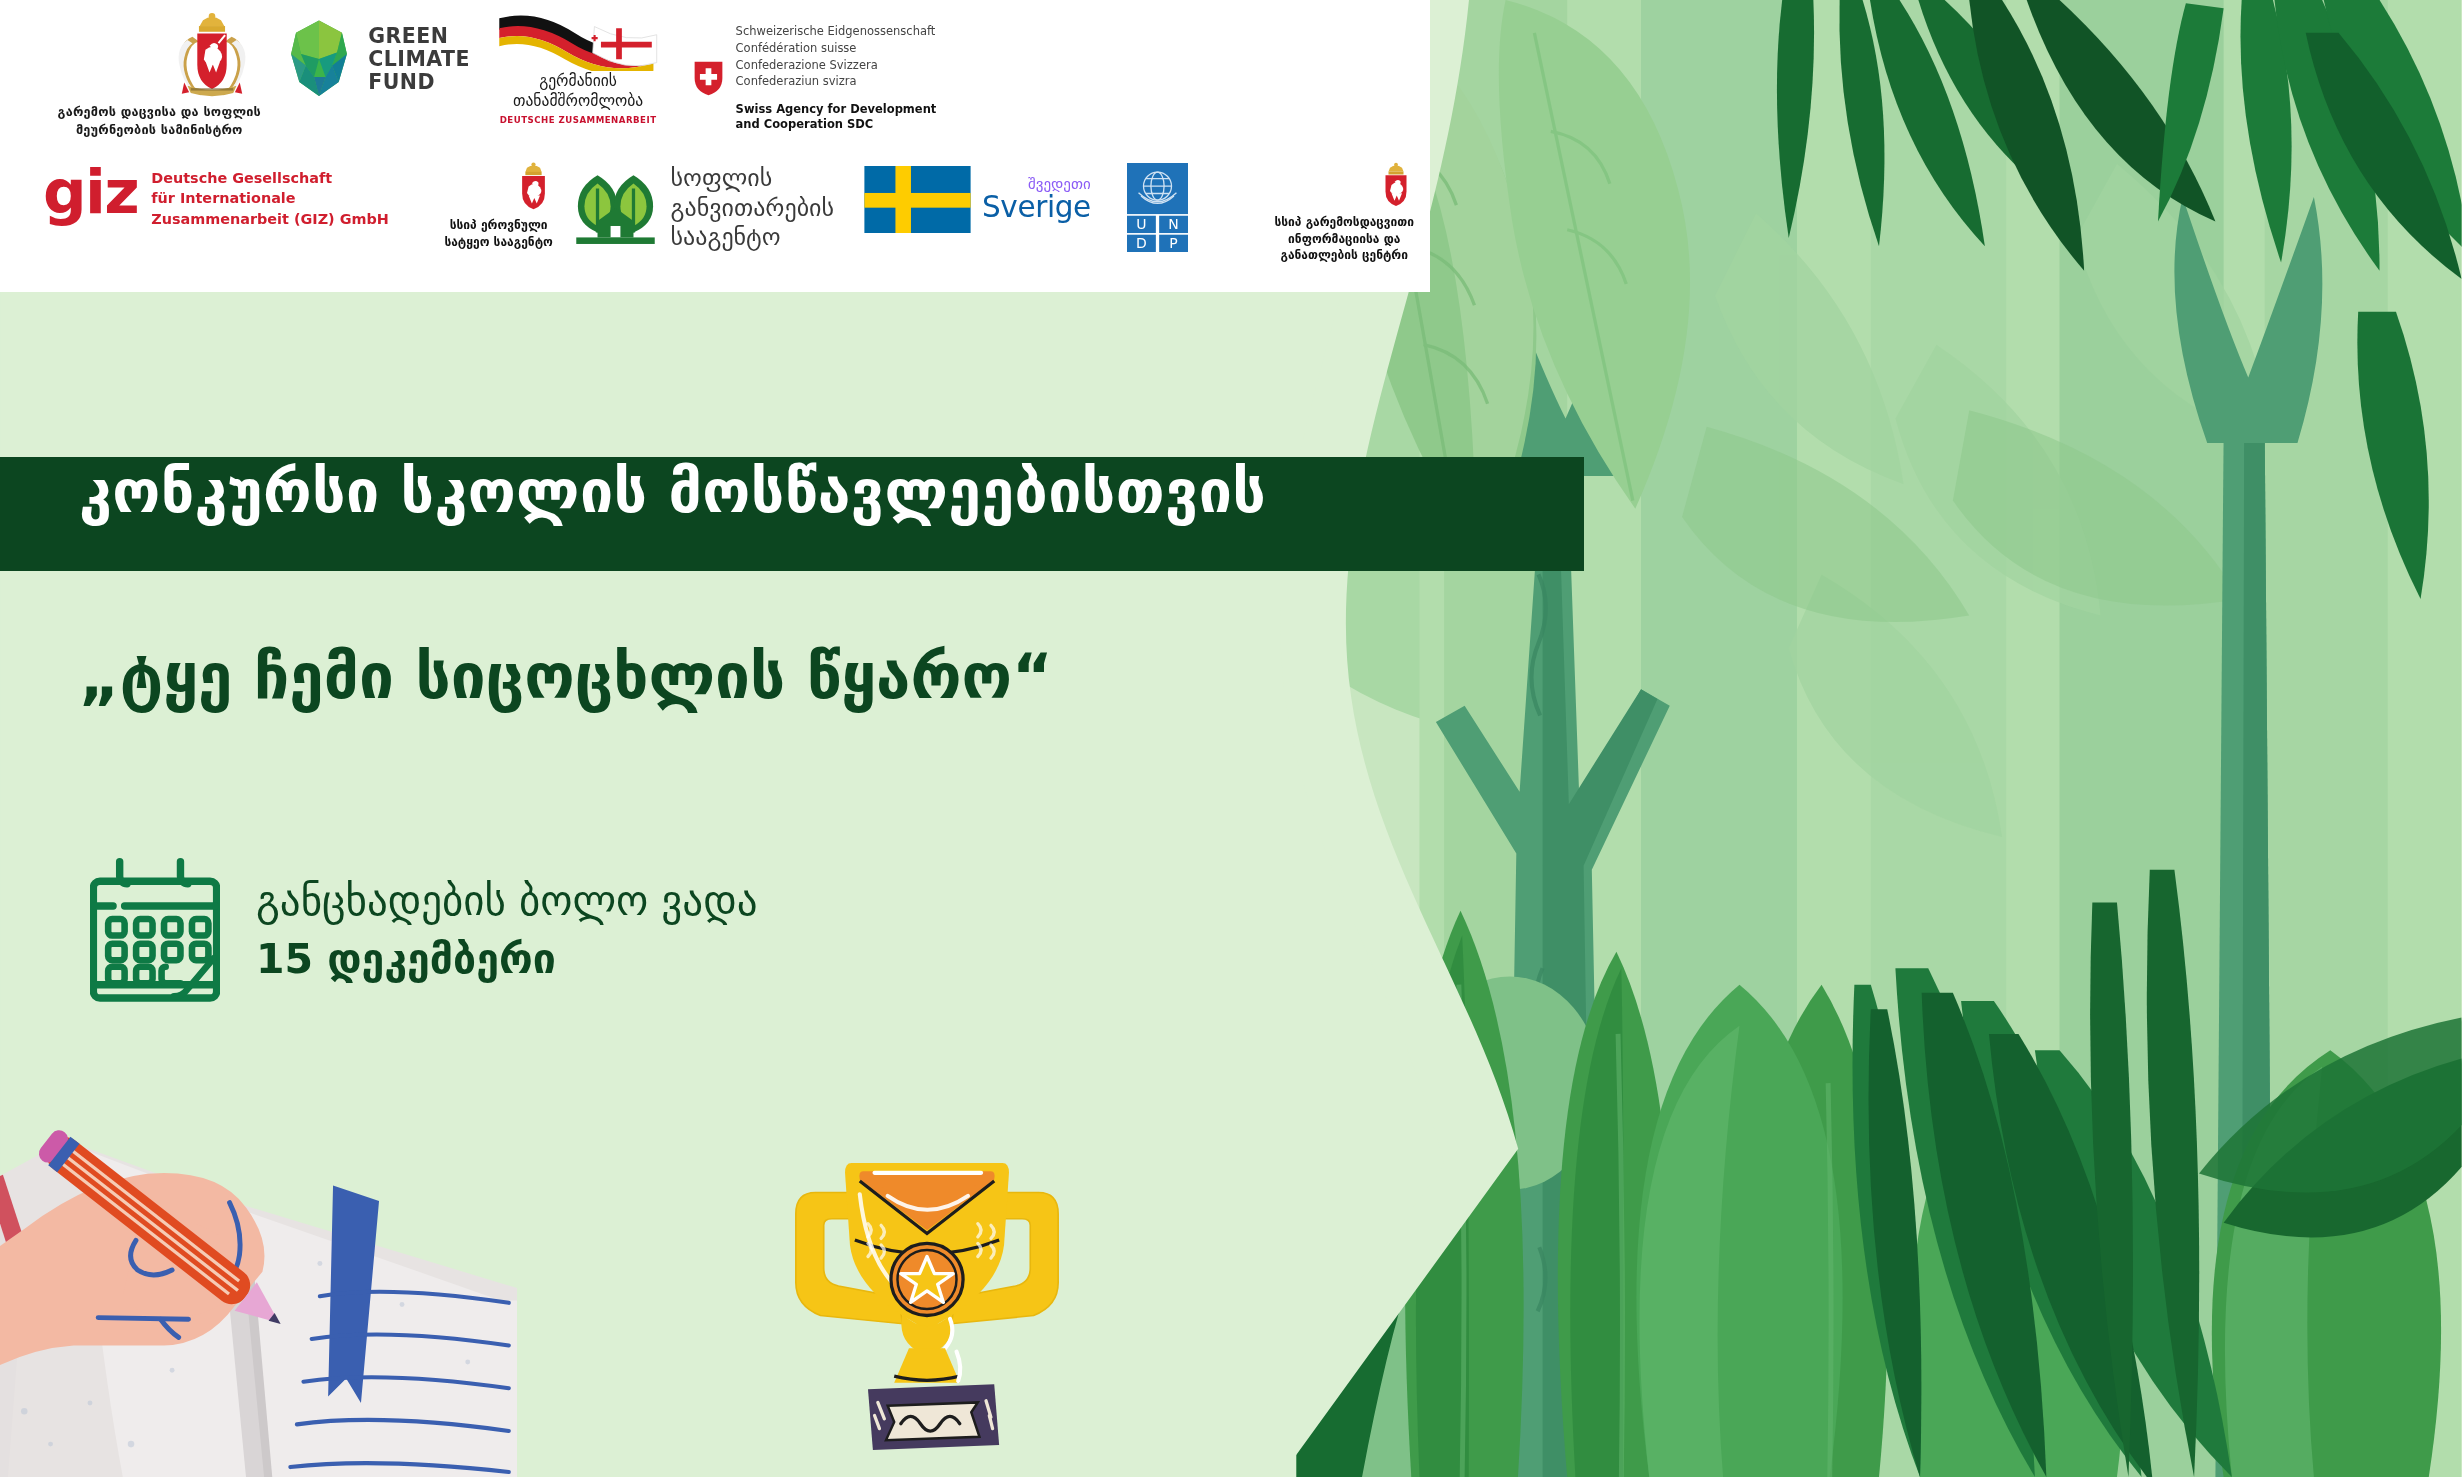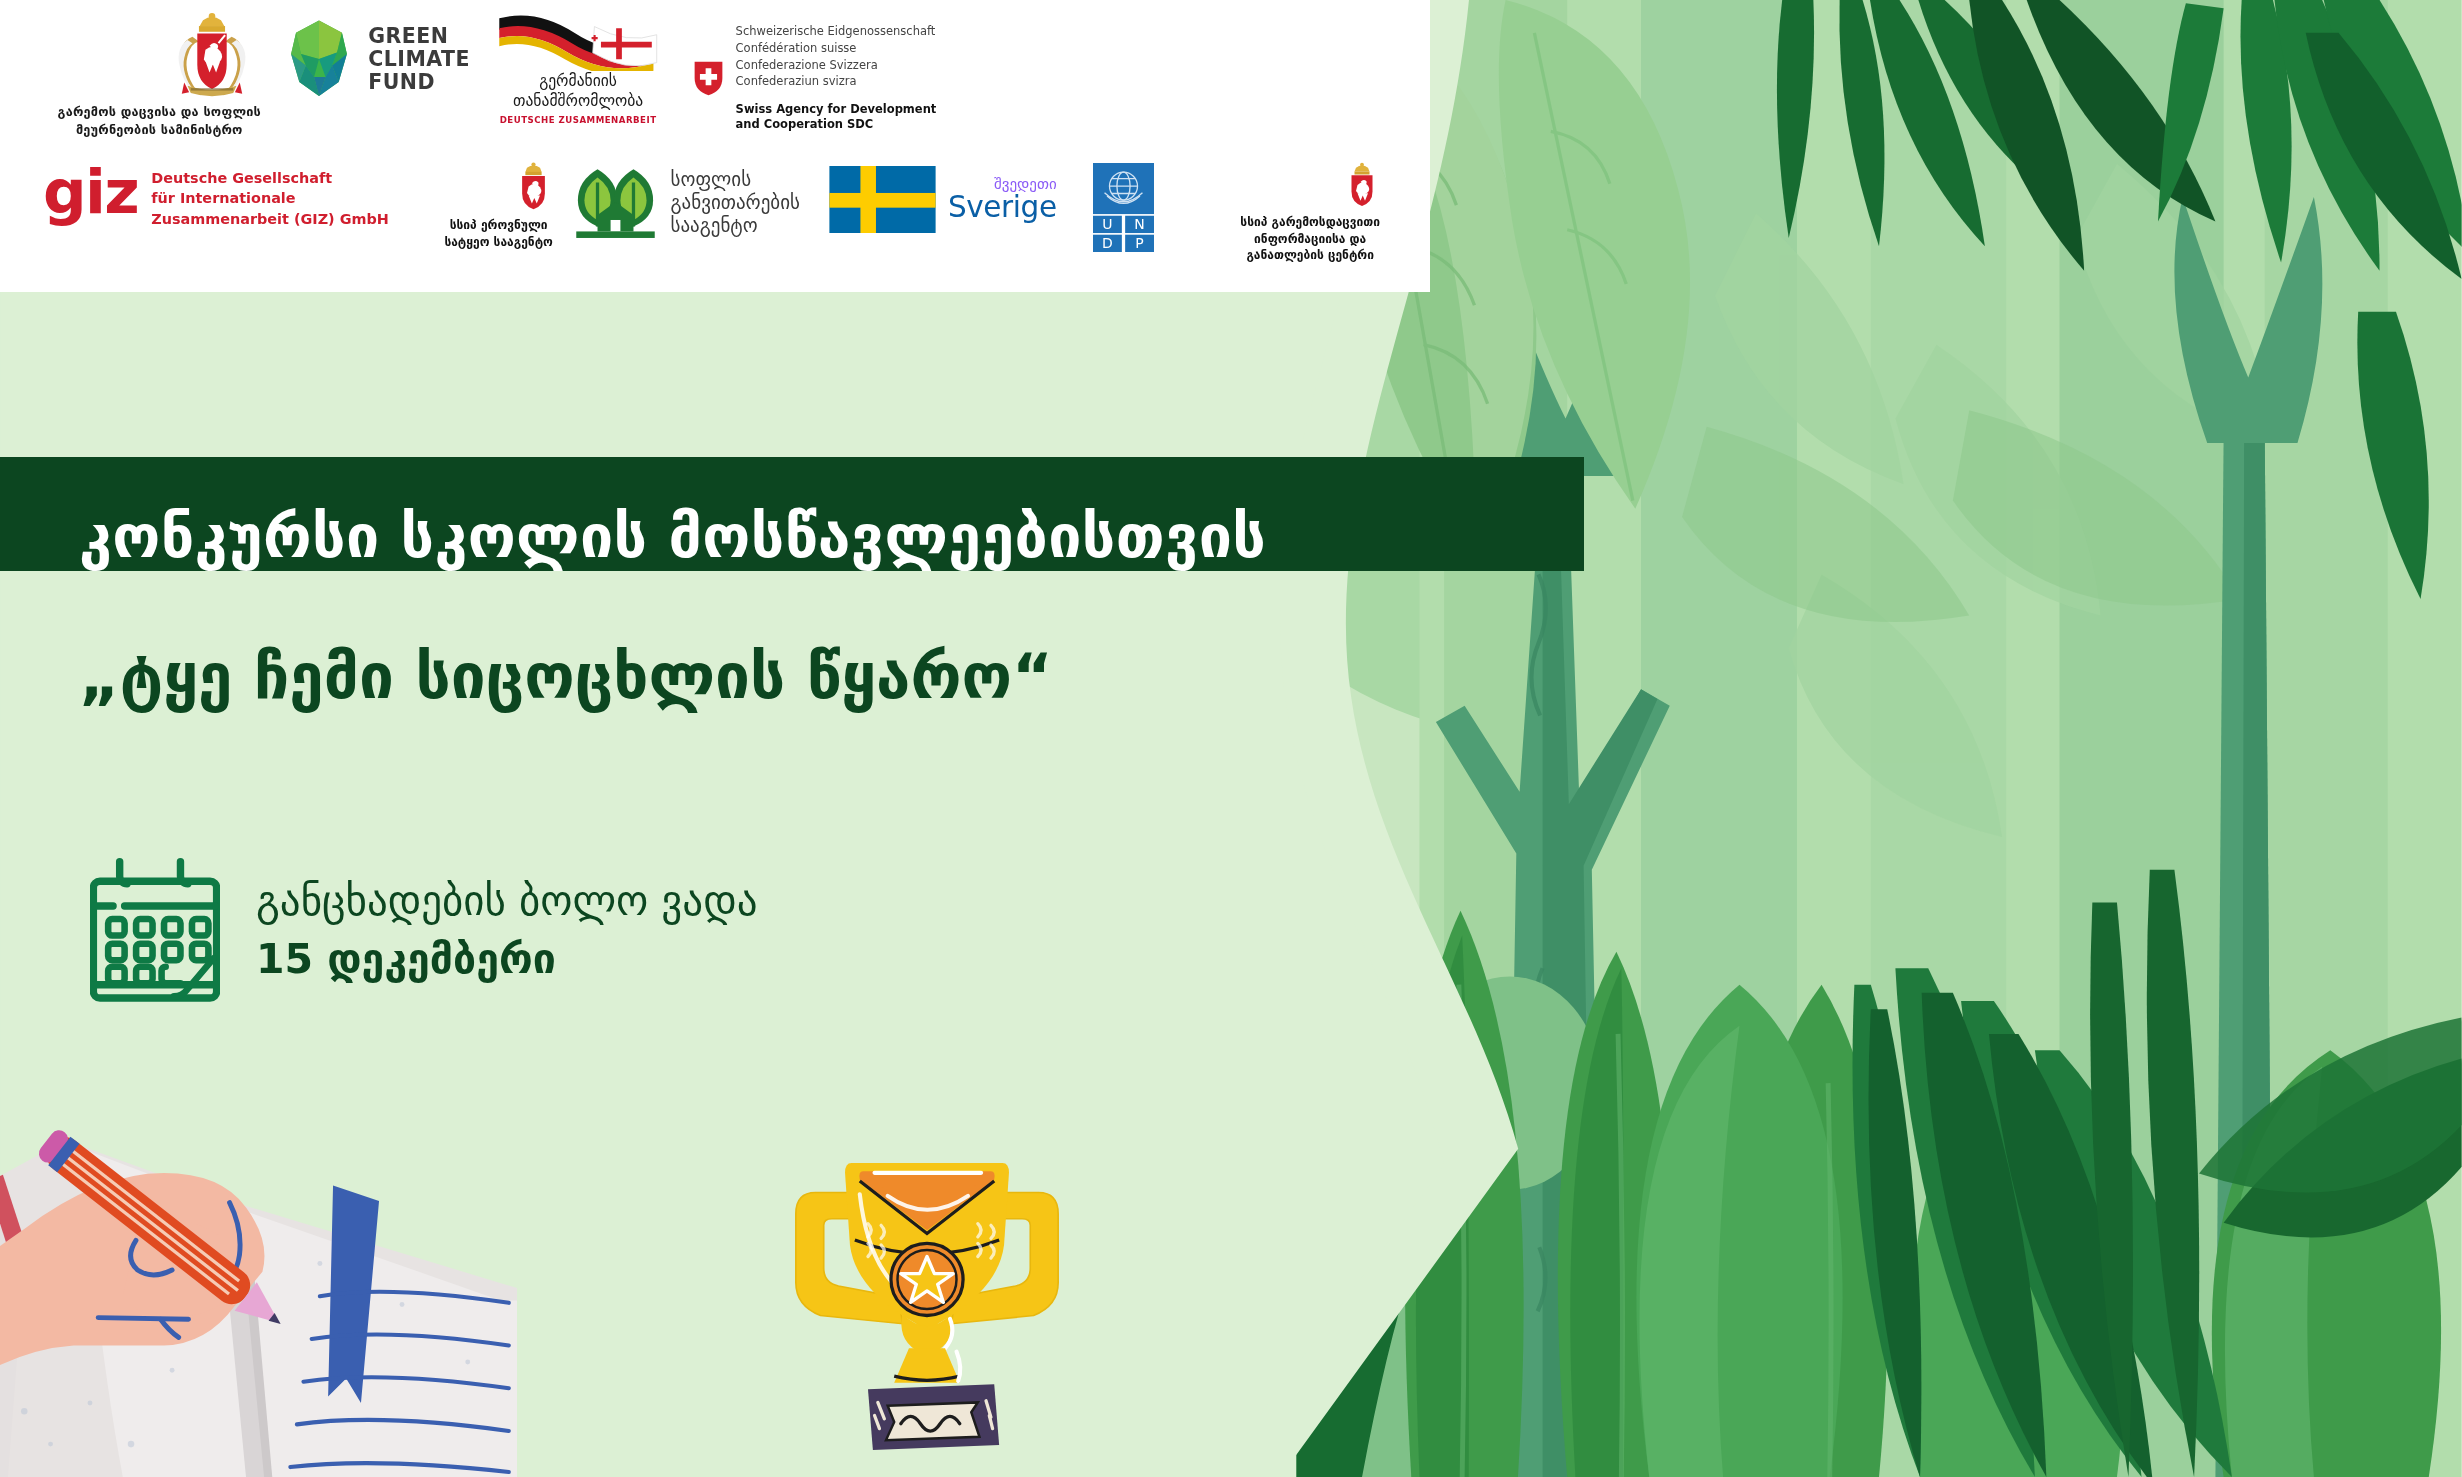--- a/index.html
+++ b/index.html
@@ -46,31 +46,31 @@
   .swiss-bold { font-size:11.5px; color:#111; font-weight:700; line-height:1.36; margin-top:11.5px; }
 
   .giz-word {
     font-size:61px; font-weight:700; color:#d01e2e; line-height:.78;
     font-family:"DejaVu Sans",sans-serif; letter-spacing:-1.6px;
   }
   .giz-text { margin-left:13px; font-size:14.4px; color:#d01e2e; line-height:1.42; font-weight:600; }
 
   .geo-small { font-size:12px; font-weight:700; color:#111; line-height:1.4; text-align:center; margin-top:4.9px; }
 
-  .agr-text { margin-left:13px; font-size:19px; color:#3a3a3a; line-height:1.22; }
+  .agr-text { margin-left:13px; font-size:24px; color:#3a3a3a; line-height:1.22; }
 
   .sverige-text { margin-left:11.5px; }
   .sv-geo { font-size:15px; color:#8b5cf6; line-height:1.1;text-align:right; }
   .sv-word { font-size:29.5px; font-weight:400; color:#0a5fa6; line-height:1.05; letter-spacing:-0.4px; }
 
   
   .title-banner {
     position:absolute; top:457px; left:0; width:1584px; height:114px;
     background:#0c4620; z-index:30;
-    display:flex; align-items:flex-end;
+    display:flex; align-items:flex-start;
   }
   .title-text {
     color:#ffffff; font-size:59px; font-weight:700;
     letter-spacing:0.4px; margin-left:79px; white-space:nowrap;
     font-family:"DejaVu Sans",sans-serif;
   }
 
   .subtitle {
     position:absolute; top:640px; left:79px; z-index:30;
     color:#0c4620; font-size:62px; font-weight:700; white-space:nowrap;

